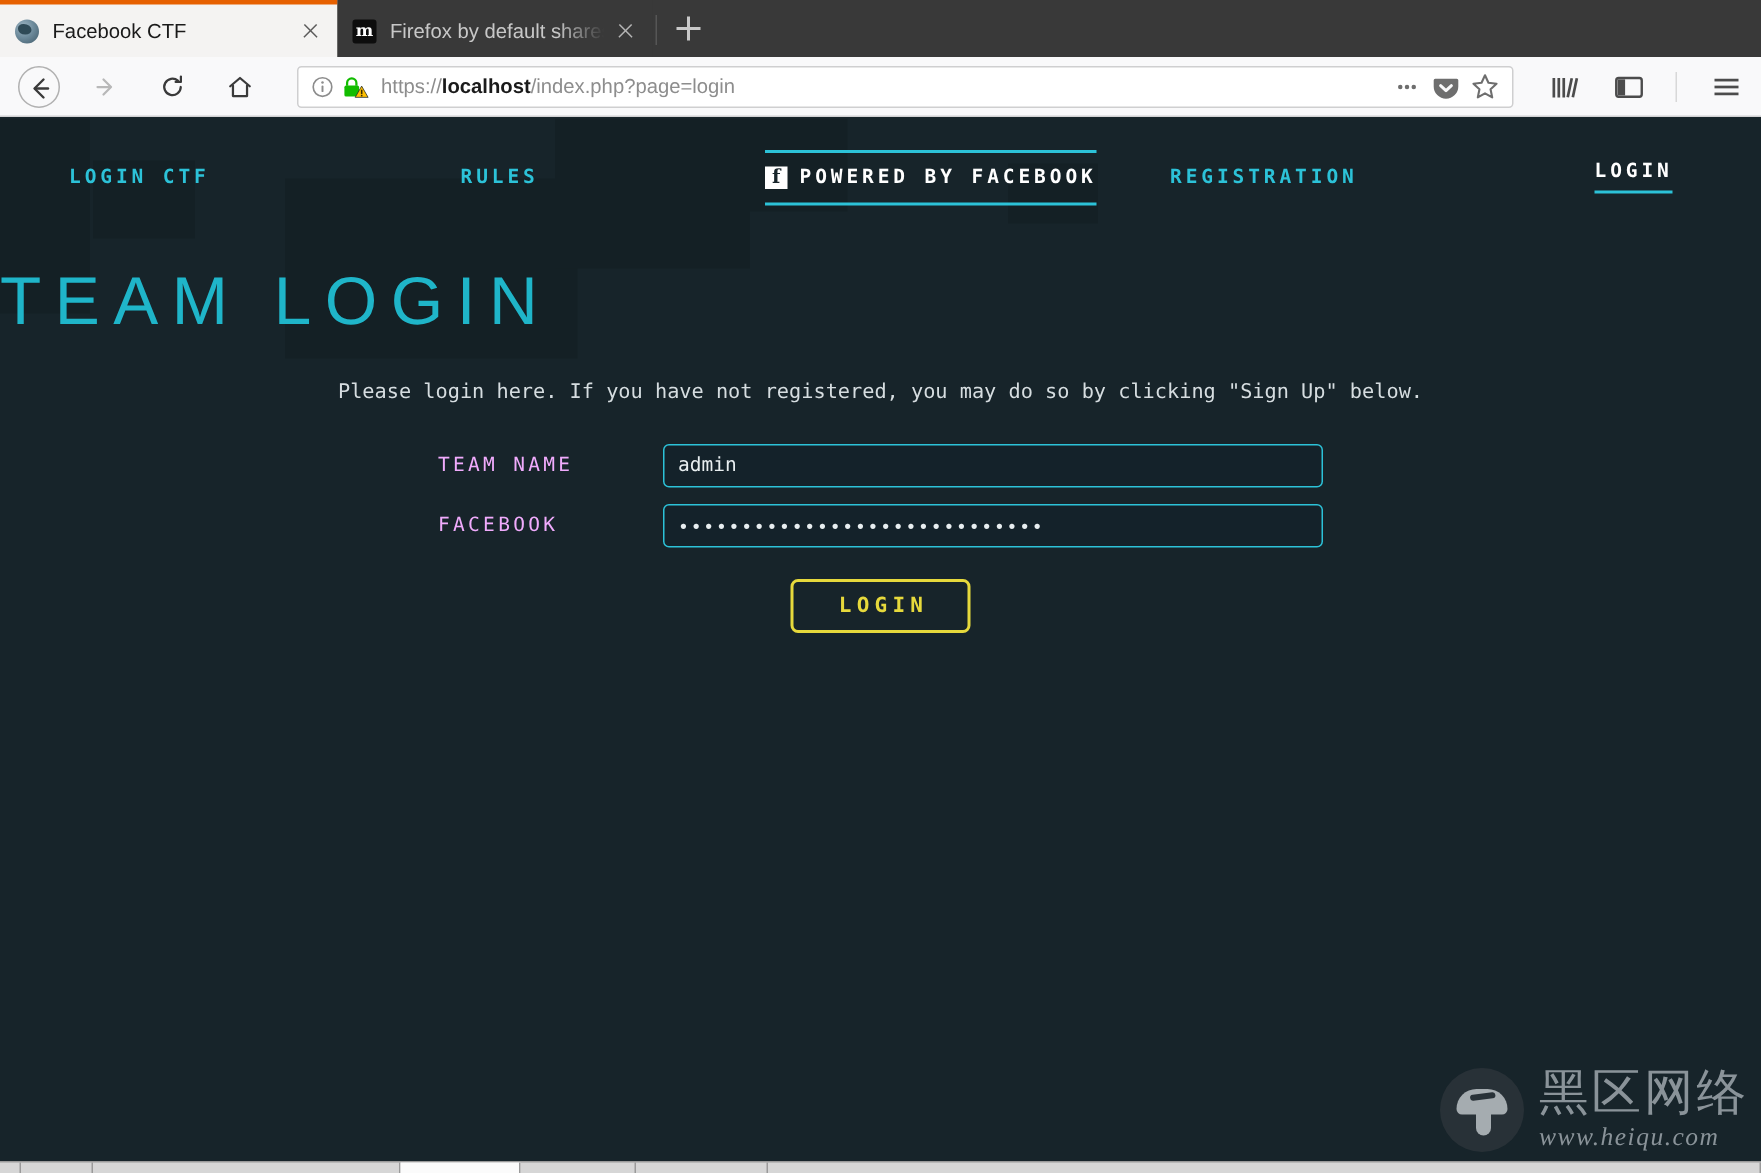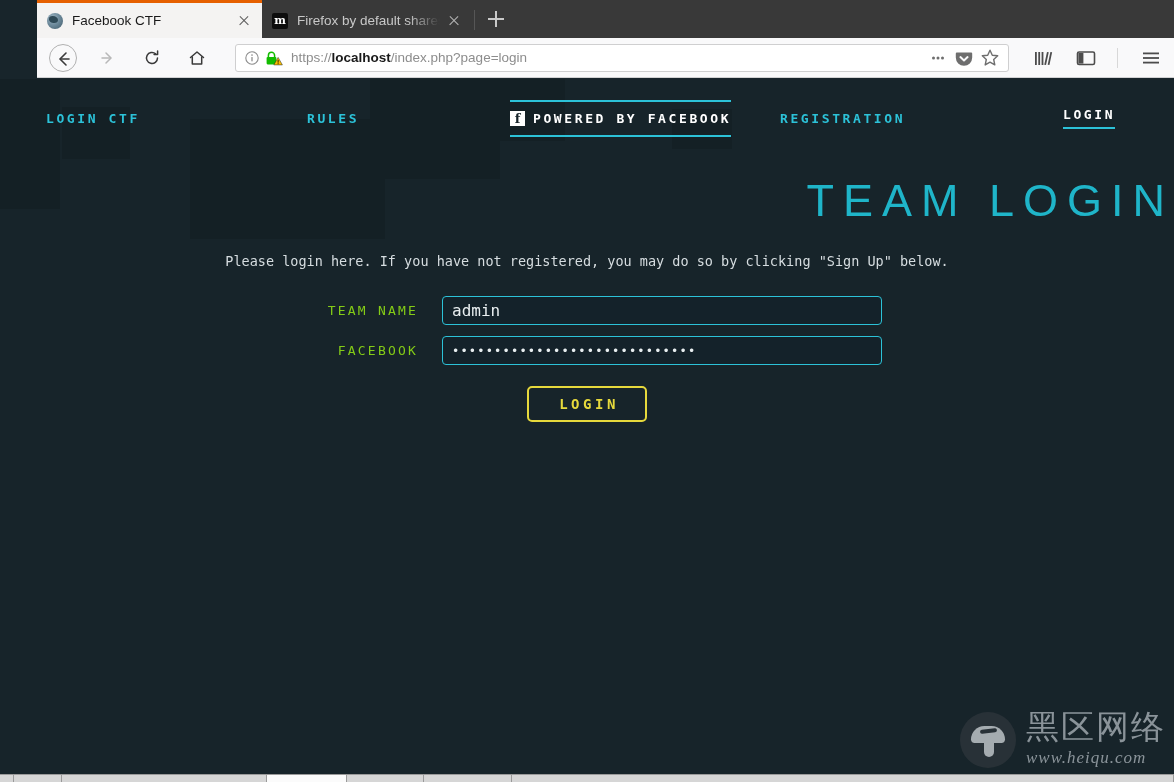--- a/index.html
+++ b/index.html
@@ -11,21 +11,20 @@
     background: #18252b;
     font-family: "Liberation Sans", sans-serif;
   }
 
   
   .browser {
     width: 1174px;
     height: 782px;
     position: relative;
     background: #18252b;
-    padding-left: 37px;
   }
 
   
   .tabstrip {
     height: 38px;
     background: #393939;
     display: flex;
     align-items: flex-end;
     position: relative;
   }
@@ -234,21 +233,21 @@
     font-family: "DejaVu Serif", serif;
     font-weight: 700;
     font-size: 13px;
     line-height: 15px;
     text-align: center;
     letter-spacing: 0;
     flex: 0 0 15px;
   }
 
   .title {
-    text-align: right;
+    text-align: left;
     margin-top: 36px;
     font-family: "Liberation Sans", sans-serif;
     font-size: 45px;
     font-weight: 300;
     letter-spacing: 9px;
     color: #1fb5c9;
     position: relative;
     z-index: 3;
   }
   .subtitle {
@@ -267,36 +266,35 @@
     z-index: 3;
   }
   .frow {
     display: flex;
     align-items: center;
     justify-content: center;
     margin-bottom: 11px;
   }
   .flabel {
     width: 150px;
-    text-align: right;
     padding-right: 24px;
     font-family: "DejaVu Sans Mono", monospace;
     font-size: 13px;
     letter-spacing: 2.2px;
-    color: #84cc16;
+    color: #f0abfc;
   }
   .finput {
     width: 440px;
     height: 29px;
     background: #14222a;
     border: 1px solid #2cc2d8;
     border-radius: 4px;
     color: #e8eef0;
     font-family: "DejaVu Sans Mono", monospace;
-    font-size: 16px;
+    font-size: 13px;
     padding: 0 9px;
     outline: none;
   }
   .finput.pw { letter-spacing: 1.2px; font-size: 12px; }
 
   .btnrow { text-align:center; margin-top: 21px; }
   .loginbtn {
     display: inline-block;
     background: transparent;
     border: 2px solid #e6d93c;
@@ -356,21 +354,21 @@
     transform: rotate(-7deg);
   }
   .wm-stem {
     position: absolute;
     left: 24px; top: 28px;
     width: 10px; height: 17px;
     background: #b9bfc3;
     border-radius: 2px 2px 5px 5px;
   }
   .wm-cn {
-    font-family: Liberation Mono, monospace;
+    font-family: Liberation Serif, serif;
     font-size: 33px;
     color: #9aa3a9;
     letter-spacing: 2px;
     line-height: 1;
   }
   .wm-url {
     font-family: "Liberation Serif", serif;
     font-style: italic;
     font-size: 17px;
     color: #9aa3a9;

